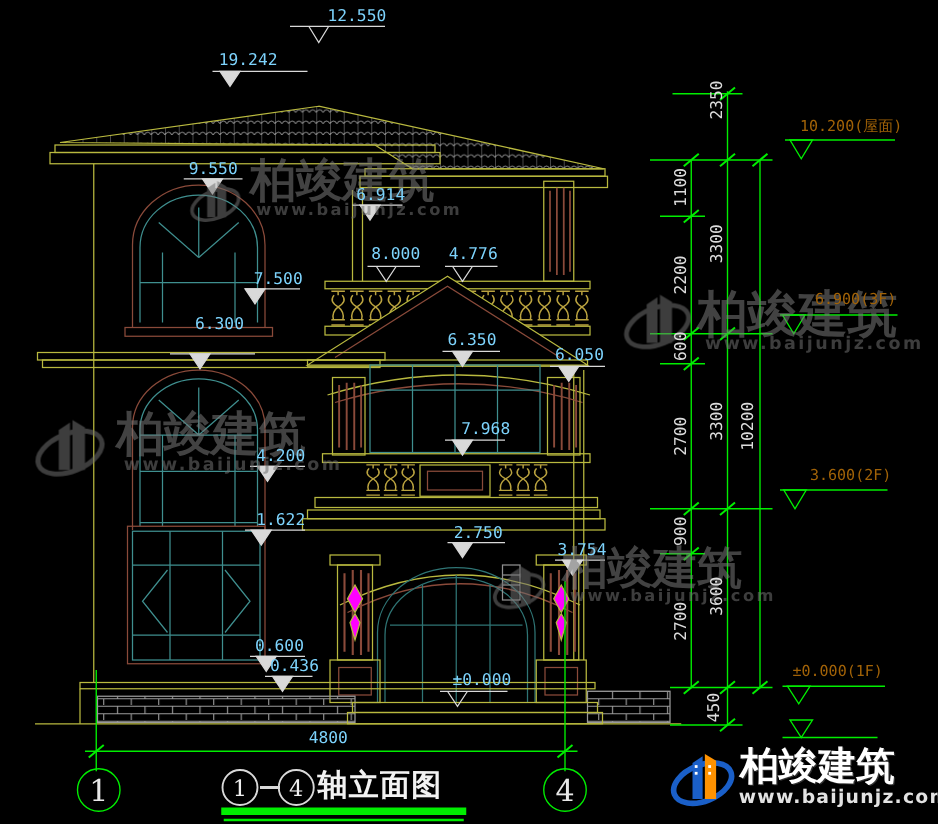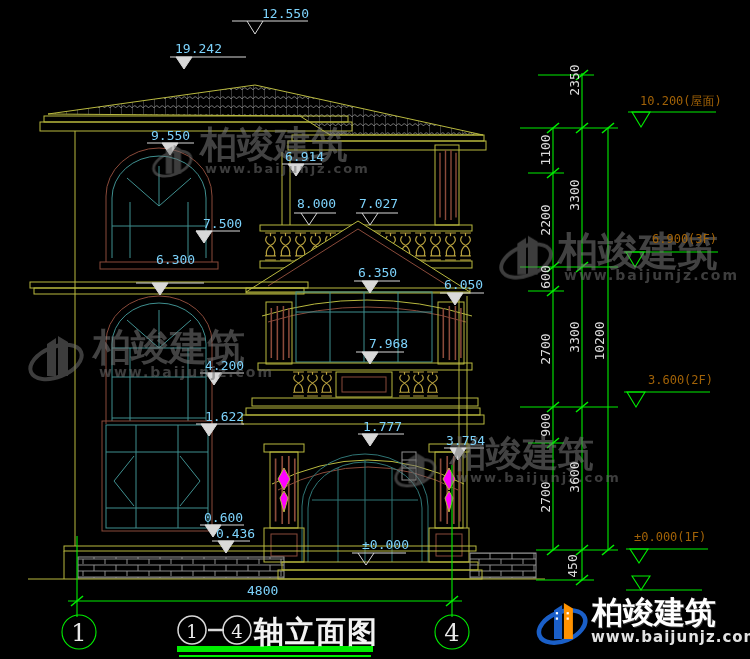--- a/index.html
+++ b/index.html
@@ -12,21 +12,21 @@
   .flag{position:absolute;font-size:12px;color:#a16207;white-space:nowrap;}
   .wm{position:absolute;opacity:.55;}
   .wm-name{position:absolute;color:#787878;font-weight:bold;white-space:nowrap;
            font-family:"DejaVu Sans","Liberation Sans",sans-serif;}
   .wm-url{position:absolute;color:#6f6f6f;font-weight:bold;white-space:nowrap;letter-spacing:2px;
           font-family:"DejaVu Sans","Liberation Sans",sans-serif;}
   .bubble-digit{position:absolute;color:#e8e8e8;font-size:24px;
           font-family:"DejaVu Serif","Liberation Serif",serif;transform:translate(-50%,-50%);}
   .circ-digit{position:absolute;color:#efefef;font-size:18px;
           font-family:"DejaVu Serif","Liberation Serif",serif;transform:translate(-50%,-50%);}
-  .title-cn{position:absolute;color:#f2f2f2;font-size:30px;font-weight:bold;white-space:nowrap;
+  .title-cn{position:absolute;color:#f2f2f2;font-size:24px;font-weight:bold;white-space:nowrap;
           font-family:Liberation Mono, monospace;letter-spacing:1px;}
   .brand-name{position:absolute;color:#ffffff;font-size:31px;font-weight:bold;white-space:nowrap;
           font-family:"DejaVu Sans","Liberation Sans",sans-serif;text-shadow:1px 1px 0 #333;}
   .brand-url{position:absolute;color:#e2e2e2;font-size:15px;font-weight:bold;white-space:nowrap;
           letter-spacing:1px;font-family:"DejaVu Sans","Liberation Sans",sans-serif;}
 </style>
 </head>
 <body>
 
 <div id="stage">
@@ -359,29 +359,29 @@
 <div class="wm">
   <div class="wm-name" style="left:450px;top:430px;font-size:36px;">柏竣建筑</div>
   <div class="wm-url" style="left:456px;top:470px;font-size:13px;">www.baijunjz.com</div>
 </div>
 
 <div class="lbl" style="left:262px;top:6px">12.550</div>
 <div class="lbl" style="left:175px;top:41px">19.242</div>
 <div class="lbl" style="left:151px;top:128px">9.550</div>
 <div class="lbl" style="left:285px;top:149px">6.914</div>
 <div class="lbl" style="left:297px;top:196px">8.000</div>
-<div class="lbl" style="left:359px;top:196px">7.027</div>
+<div class="lbl" style="left:359px;top:196px">4.776</div>
 <div class="lbl" style="left:203px;top:216px">7.500</div>
 <div class="lbl" style="left:156px;top:252px">6.300</div>
 <div class="lbl" style="left:358px;top:265px">6.350</div>
 <div class="lbl" style="left:444px;top:277px">6.050</div>
 <div class="lbl" style="left:369px;top:336px">7.968</div>
 <div class="lbl" style="left:205px;top:358px">4.200</div>
 <div class="lbl" style="left:205px;top:409px">1.622</div>
-<div class="lbl" style="left:363px;top:419px">1.777</div>
+<div class="lbl" style="left:363px;top:419px">2.750</div>
 <div class="lbl" style="left:446px;top:433px">3.754</div>
 <div class="lbl" style="left:204px;top:510px">0.600</div>
 <div class="lbl" style="left:216px;top:526px">0.436</div>
 <div class="lbl" style="left:362px;top:537px">±0.000</div>
 
 <div class="lbl" style="left:247px;top:583px">4800</div>
 
 <div class="vlbl" style="left:545px;top:150px">1100</div>
 <div class="vlbl" style="left:545px;top:220px">2200</div>
 <div class="vlbl" style="left:545px;top:277px">600</div>

